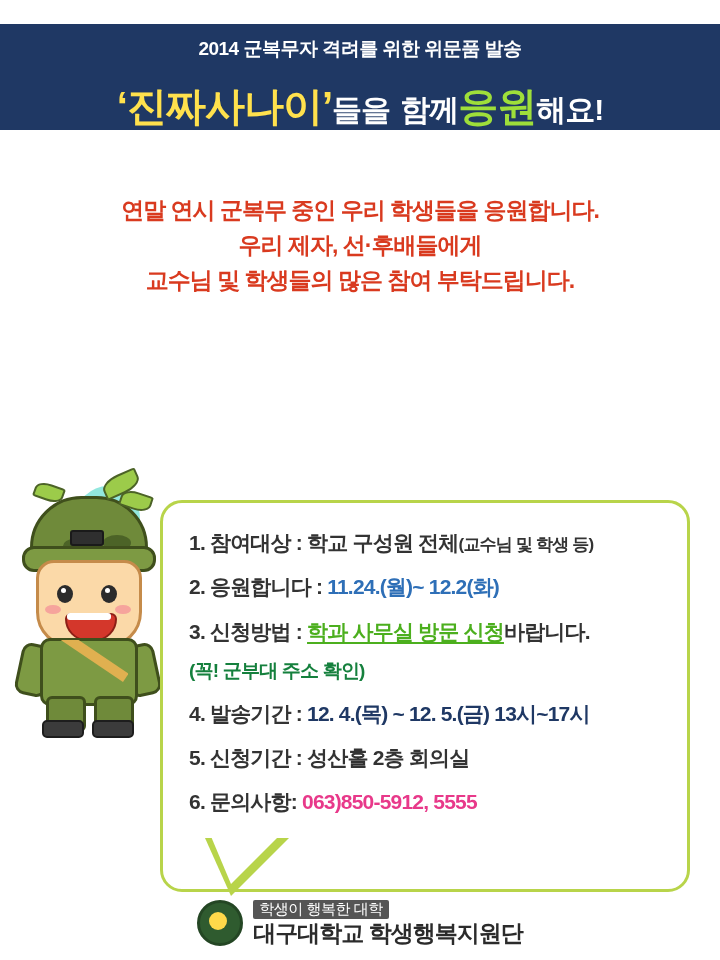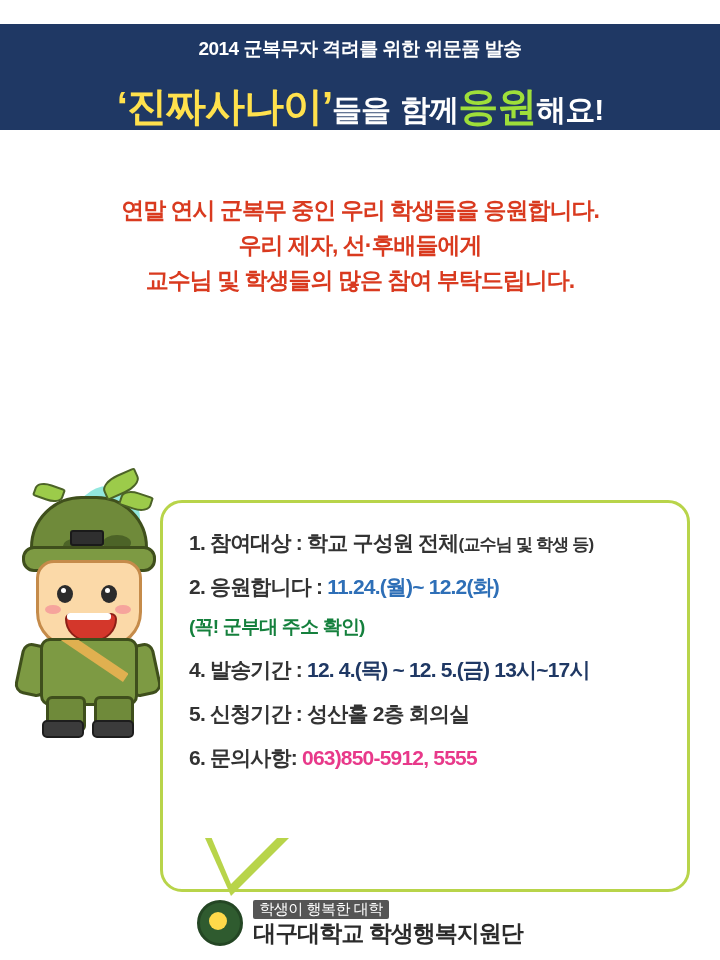--- a/index.html
+++ b/index.html
@@ -349,20 +349,25 @@
     <span>참여대상 :</span>
     <span>학교 구성원 전체</span><span class="small">(교수님 및 학생 등)</span>
   </div>
 
   <div class="item">
     <span>2.</span>
     <span>응원합니다 :</span>
     <span class="blue">11.24.(월)~ 12.2(화)</span>
   </div>
 
+  <div class="item">
+    <span>3.</span>
+    <span>신청방법 :</span>
+    <span class="green-ul">학과 사무실 방문 신청</span><span>바랍니다.</span>
+  </div>
 
   <div class="note">(꼭! 군부대 주소 확인)</div>
 
   <div class="item">
     <span>4.</span>
     <span>발송기간 :</span>
     <span class="navy">12. 4.(목) ~ 12. 5.(금) 13시~17시</span>
   </div>
 
   <div class="item">

